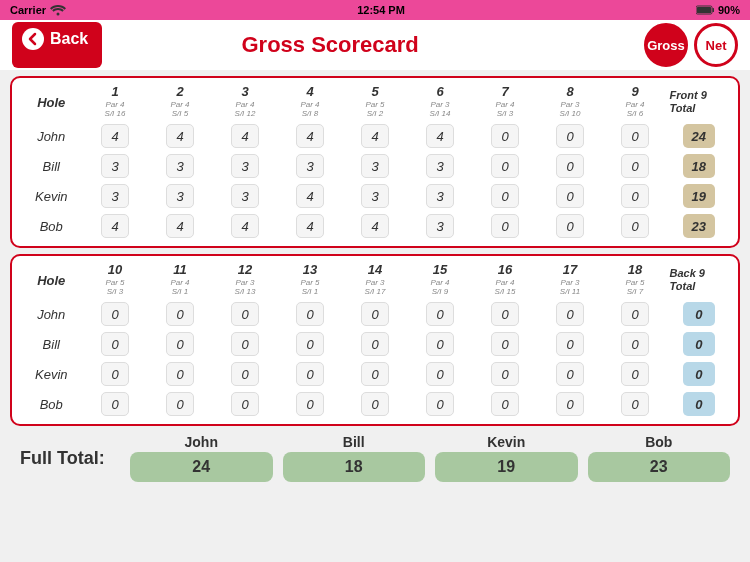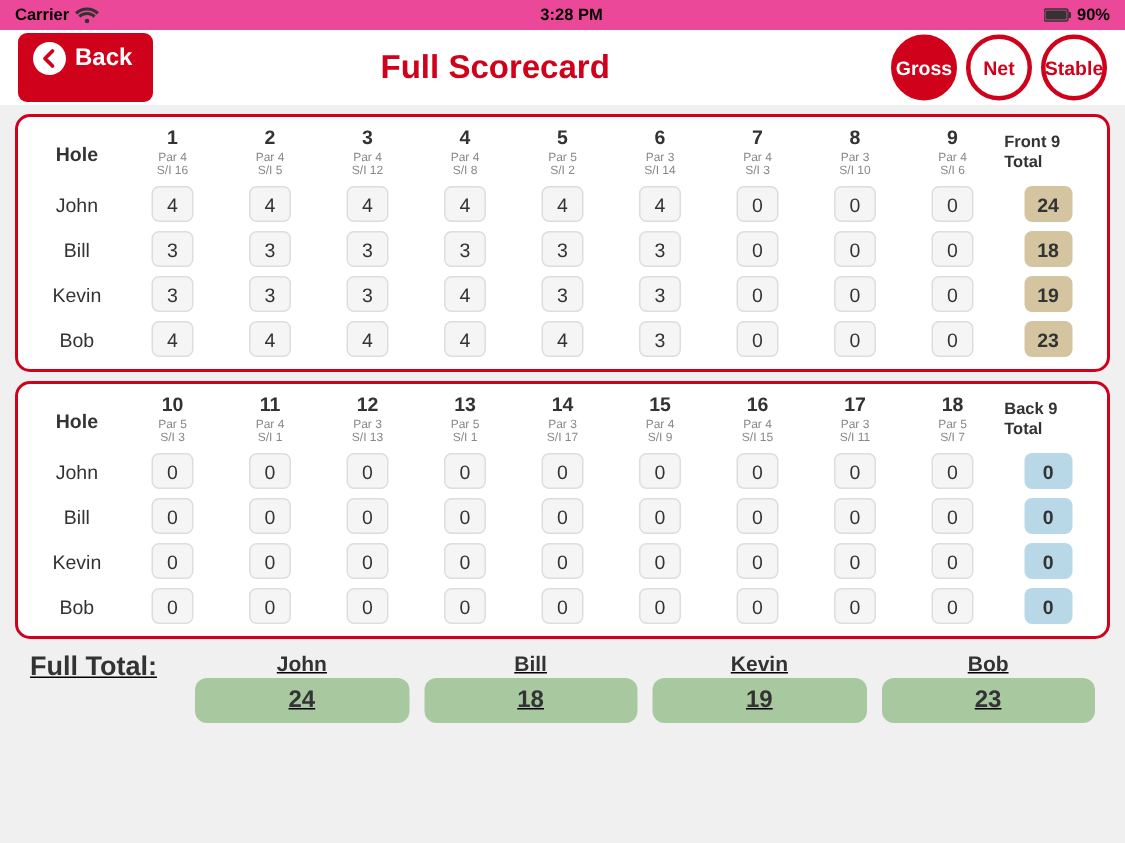--- a/index.html
+++ b/index.html
@@ -106,20 +106,21 @@
     .scorecard-section {
       background: #fff;
       border: 2px solid #d0021b;
       border-radius: 10px;
       padding: 5px 8px;
     }
 
     .score-table {
       width: 100%;
       border-collapse: collapse;
+      font-style: italic;
     }
 
     .score-table th, .score-table td {
       text-align: center;
       padding: 1px 2px;
     }
 
     .hole-label {
       font-size: 13px;
       font-weight: 600;
@@ -203,22 +204,22 @@
       justify-content: center;
       font-size: 13px;
       font-weight: 700;
       color: #333;
     }
 
     
     .full-total-section {
       padding: 2px 10px;
       display: flex;
+      align-items: center;
       gap: 10px;
-      text-decoration: underline;
     }
 
     .full-total-label {
       font-size: 18px;
       font-weight: 700;
       color: #333;
       min-width: 100px;
     }
 
     .full-total-players {
@@ -266,45 +267,44 @@
 
 <div class="status-bar">
   <div class="status-bar-left">
     <span>Carrier</span>
     <svg width="16" height="12" viewBox="0 0 16 12">
       <path d="M8 3C5.5 3 3.2 4 1.5 5.7L0 4.2C2.1 2.1 4.9 1 8 1s5.9 1.1 8 3.2L14.5 5.7C12.8 4 10.5 3 8 3z" fill="#333"></path>
       <path d="M8 6c-1.7 0-3.2.7-4.3 1.8L2.2 6.3C3.7 4.9 5.7 4 8 4s4.3.9 5.8 2.3l-1.5 1.5C11.2 6.7 9.7 6 8 6z" fill="#333"></path>
       <circle cx="8" cy="10" r="1.5" fill="#333"></circle>
     </svg>
   </div>
-  <div class="status-bar-center">3:28 PM</div>
+  <div class="status-bar-center">12:54 PM</div>
   <div class="status-bar-right">
     <svg width="18" height="12" viewBox="0 0 18 12">
       <rect x="0" y="2" width="16" height="8" rx="1.5" ry="1.5" stroke="#333" stroke-width="1" fill="none"></rect>
       <rect x="16.5" y="4" width="1.5" height="4" rx="0.5" fill="#333"></rect>
       <rect x="1" y="3" width="14" height="6" rx="0.5" fill="#333"></rect>
     </svg>
     <span>90%</span>
   </div>
 </div>
 
 <div class="header">
   <div class="back-btn">
     <div class="back-chevron">
       <svg viewBox="0 0 14 14" fill="none">
         <polyline points="9,2 4,7 9,12" stroke="#d0021b" stroke-width="2.5" stroke-linecap="round" stroke-linejoin="round"></polyline>
       </svg>
     </div>
     <span>Back</span>
   </div>
-  <div class="header-title">Full Scorecard</div>
+  <div class="header-title">Gross Scorecard</div>
   <div class="header-buttons">
     <div class="score-type-btn active">Gross</div>
     <div class="score-type-btn inactive">Net</div>
-    <div class="score-type-btn inactive">Stable</div>
   </div>
 </div>
 
 <div class="main">
 
   <div class="scorecard-section">
     <table class="score-table">
       <thead>
         <tr class="header-row">
           <th class="col-hole hole-label">Hole</th>

